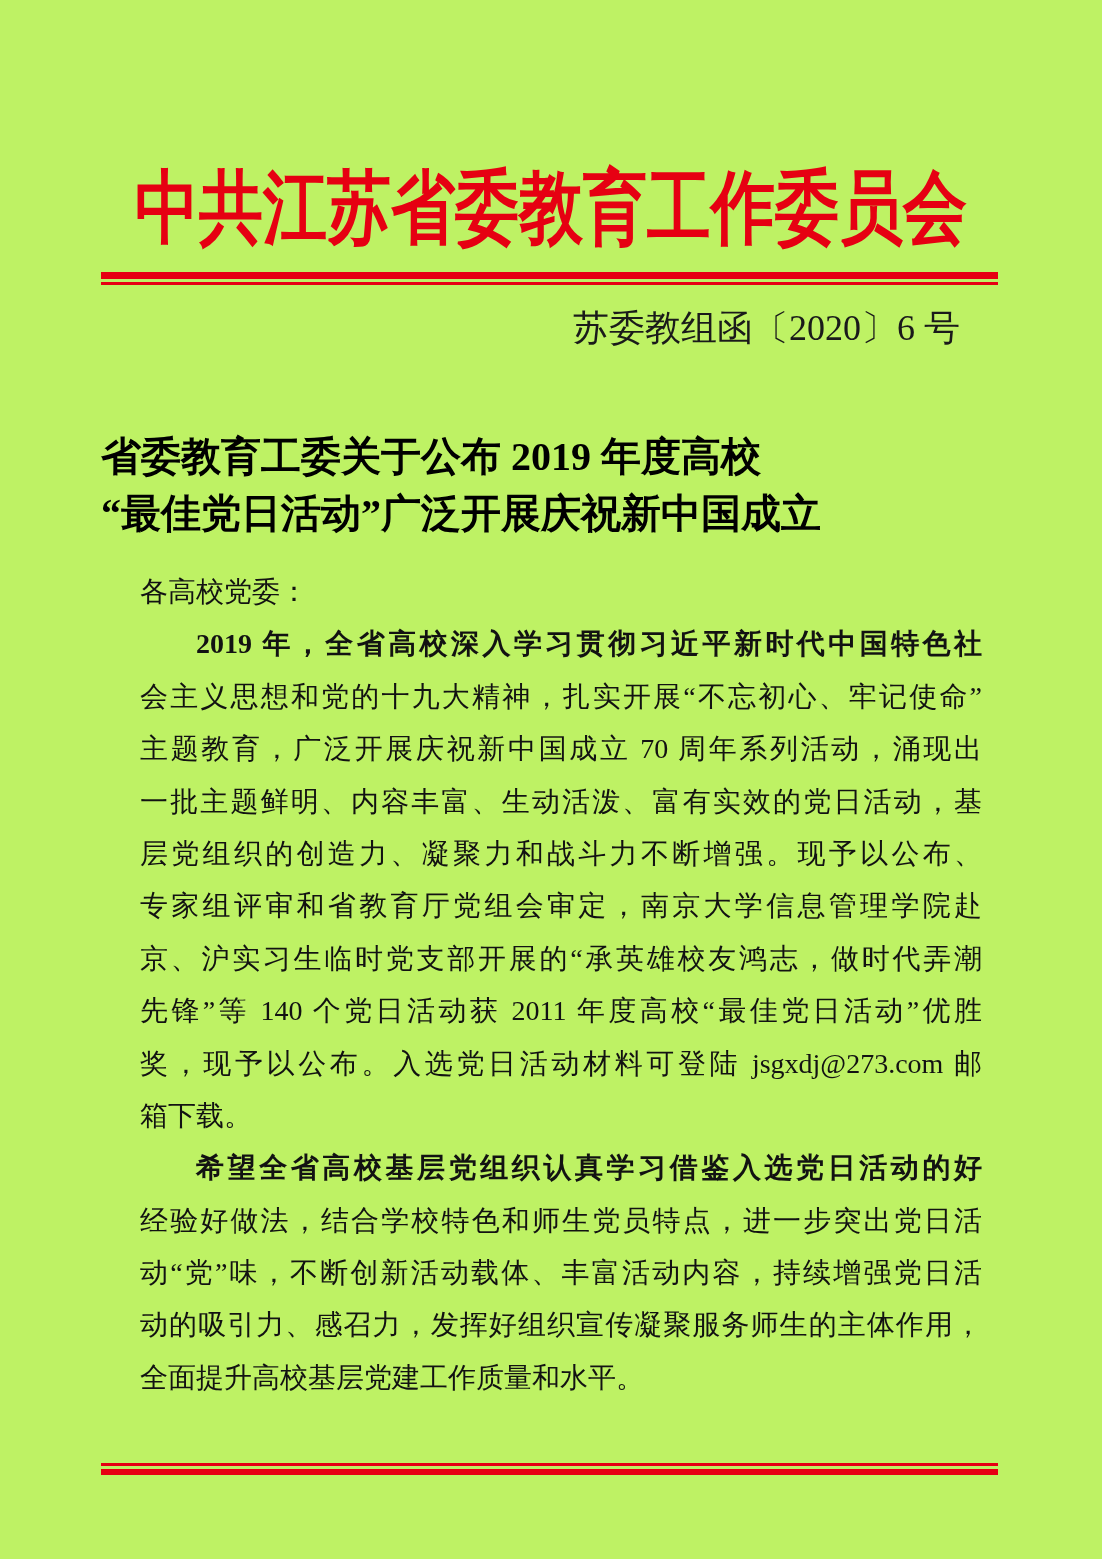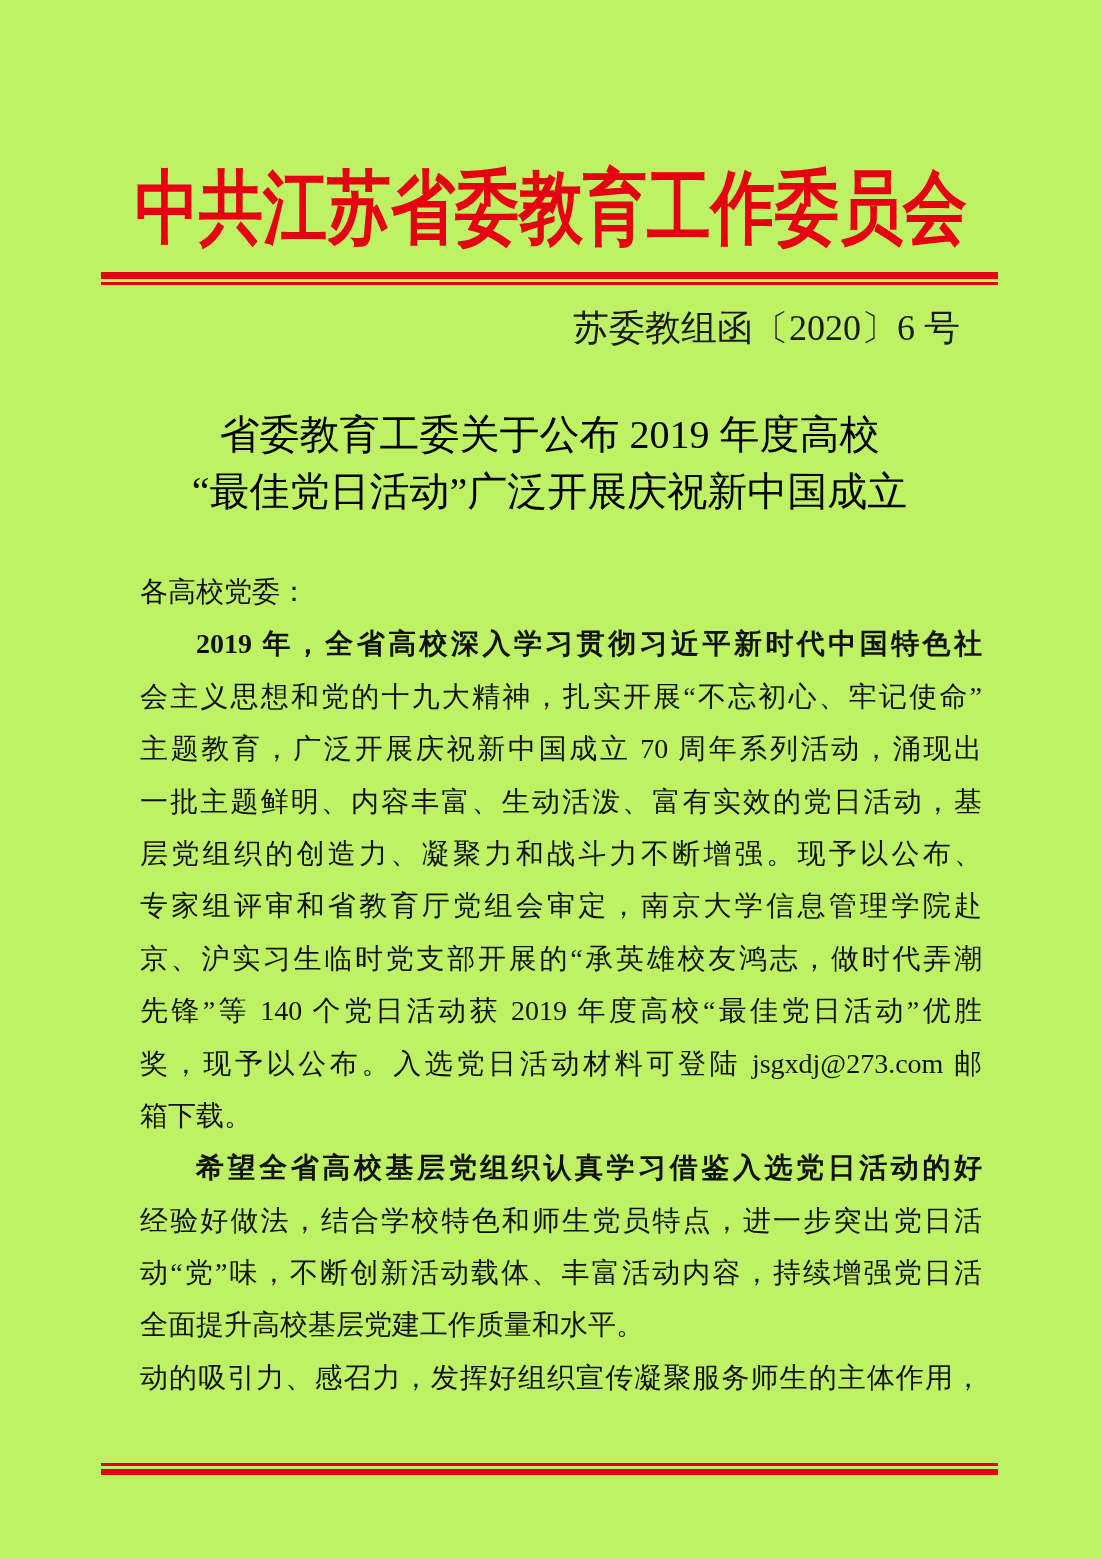--- a/index.html
+++ b/index.html
@@ -53,26 +53,26 @@
     right: 142px;
     font-size: 36px;
     line-height: 40px;
     color: #1a1a1a;
     white-space: nowrap;
   }
 
   
   .doc-title {
     position: absolute;
-    top: 406px;
+    top: 428px;
     left: 101px;
     width: 897px;
-    text-align: center;
+    text-align: left;
     font-size: 40px;
-    font-weight: normal;
+    font-weight: bold;
     color: #000000;
     line-height: 57px;
     white-space: nowrap;
   }
 
   
   .doc-body {
     position: absolute;
     top: 566px;
     left: 140px;
@@ -116,28 +116,28 @@
 
   <div class="doc-body">
     <div class="ln">各高校党委：</div>
     <div class="ln just ind">2019 年，全省高校深入学习贯彻习近平新时代中国特色社</div>
     <div class="ln just">会主义思想和党的十九大精神，扎实开展“不忘初心、牢记使命”</div>
     <div class="ln just">主题教育，广泛开展庆祝新中国成立 70 周年系列活动，涌现出</div>
     <div class="ln just">一批主题鲜明、内容丰富、生动活泼、富有实效的党日活动，基</div>
     <div class="ln just">层党组织的创造力、凝聚力和战斗力不断增强。现予以公布、</div>
     <div class="ln just">专家组评审和省教育厅党组会审定，南京大学信息管理学院赴</div>
     <div class="ln just">京、沪实习生临时党支部开展的“承英雄校友鸿志，做时代弄潮</div>
-    <div class="ln just">先锋”等 140 个党日活动获 2019 年度高校“最佳党日活动”优胜</div>
+    <div class="ln just">先锋”等 140 个党日活动获 2011 年度高校“最佳党日活动”优胜</div>
     <div class="ln just">奖，现予以公布。入选党日活动材料可登陆 jsgxdj@273.com 邮</div>
     <div class="ln">箱下载。</div>
     <div class="ln just ind">希望全省高校基层党组织认真学习借鉴入选党日活动的好</div>
     <div class="ln just">经验好做法，结合学校特色和师生党员特点，进一步突出党日活</div>
     <div class="ln just">动“党”味，不断创新活动载体、丰富活动内容，持续增强党日活</div>
+    <div class="ln just">动的吸引力、感召力，发挥好组织宣传凝聚服务师生的主体作用，</div>
     <div class="ln">全面提升高校基层党建工作质量和水平。</div>
-    <div class="ln just">动的吸引力、感召力，发挥好组织宣传凝聚服务师生的主体作用，</div>
   </div>
 
   <div class="rule-wrap rule-bottom">
     <div class="rule thin"></div>
     <div class="rule gap"></div>
     <div class="rule thick"></div>
   </div>
 
 </div>
 

